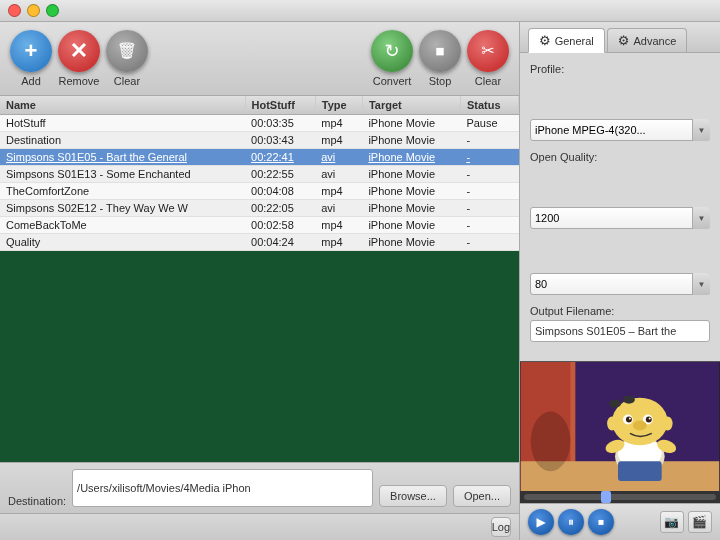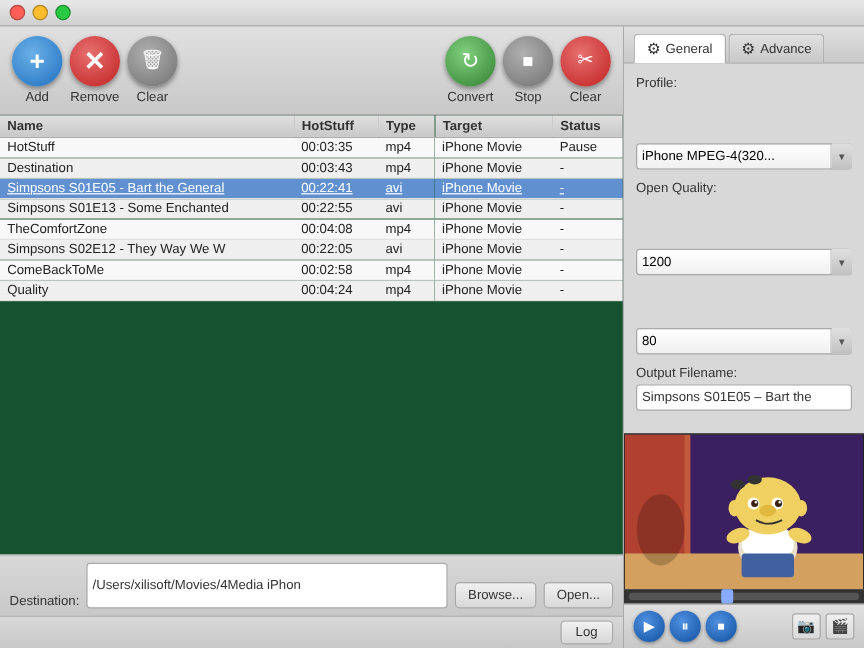--- a/index.html
+++ b/index.html
@@ -155,21 +155,21 @@
     }
     .log-bar {
       background: linear-gradient(to bottom, #d8d8d8, #c8c8c8);
       padding: 3px 8px;
       display: flex;
       justify-content: flex-end;
       border-top: 1px solid #aaa;
     }
     .log-btn {
       height: 20px;
-      padding: 0 12px;
+      padding: 0 0;
       background: linear-gradient(to bottom, #f0f0f0, #d8d8d8);
       border: 1px solid #aaa;
       border-radius: 4px;
       font-size: 11px;
       cursor: pointer;
       color: #333;
       text-align: center;
     }
     .right-panel {
       width: 200px;

